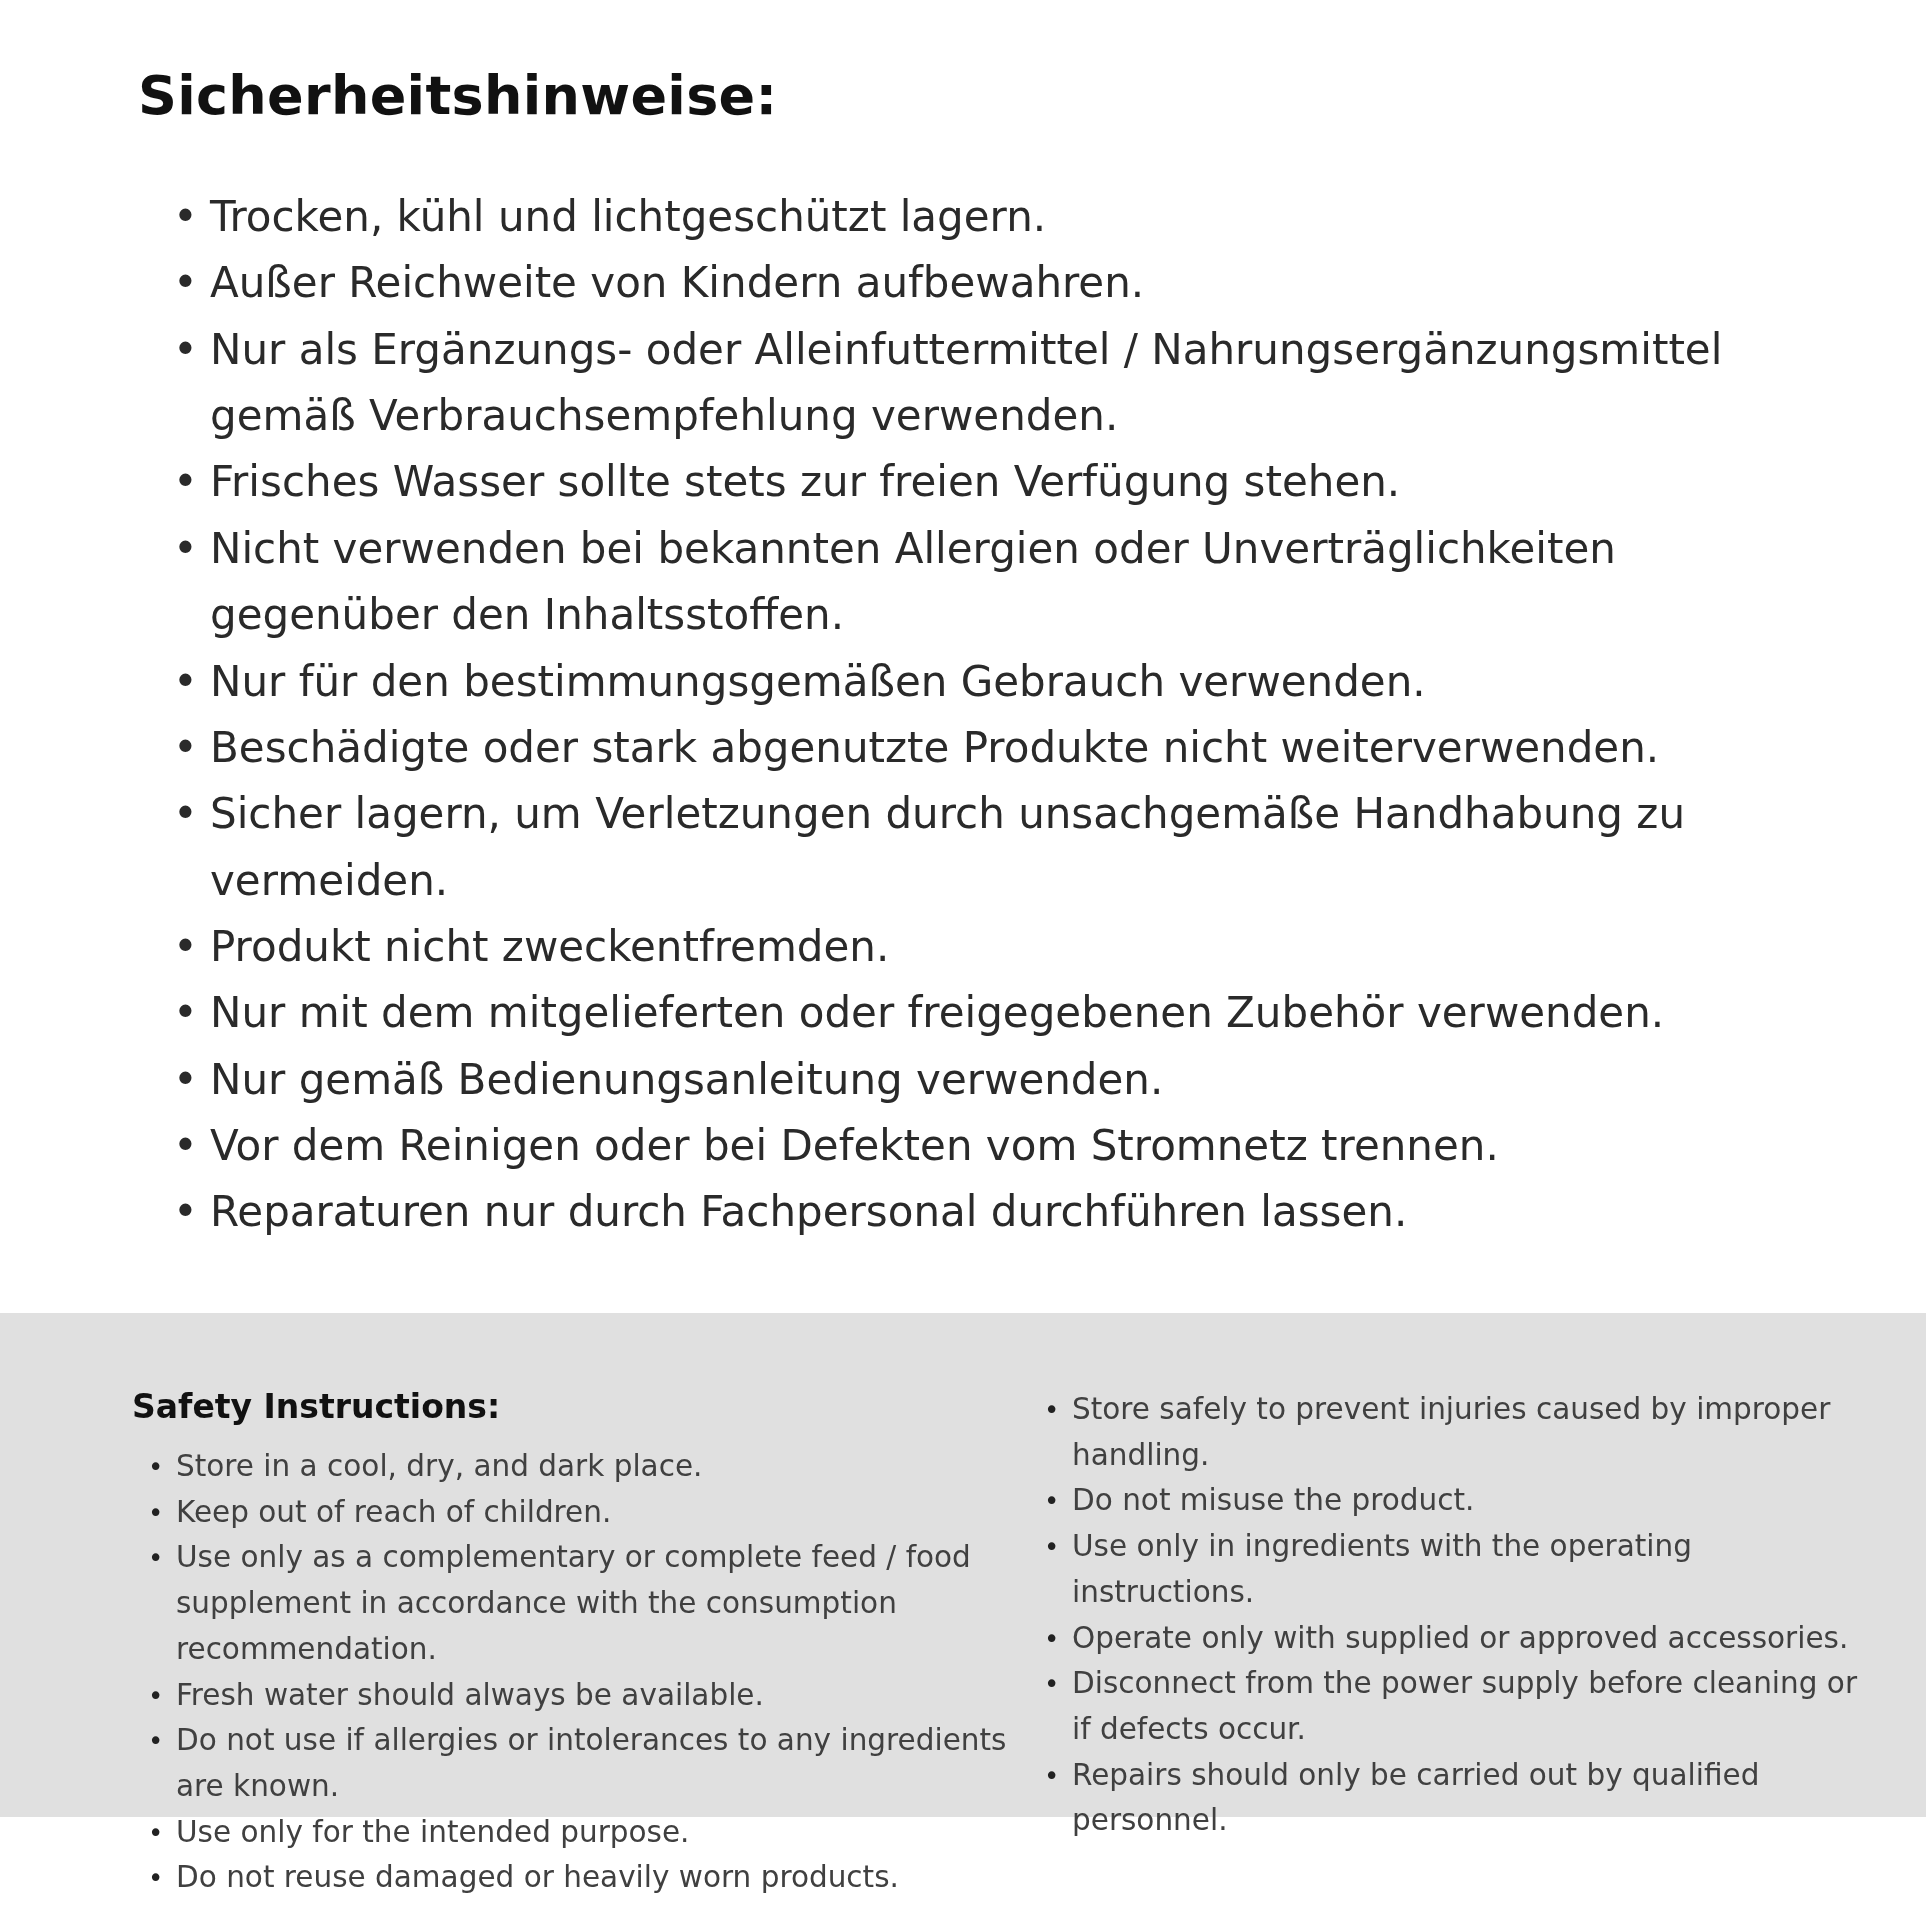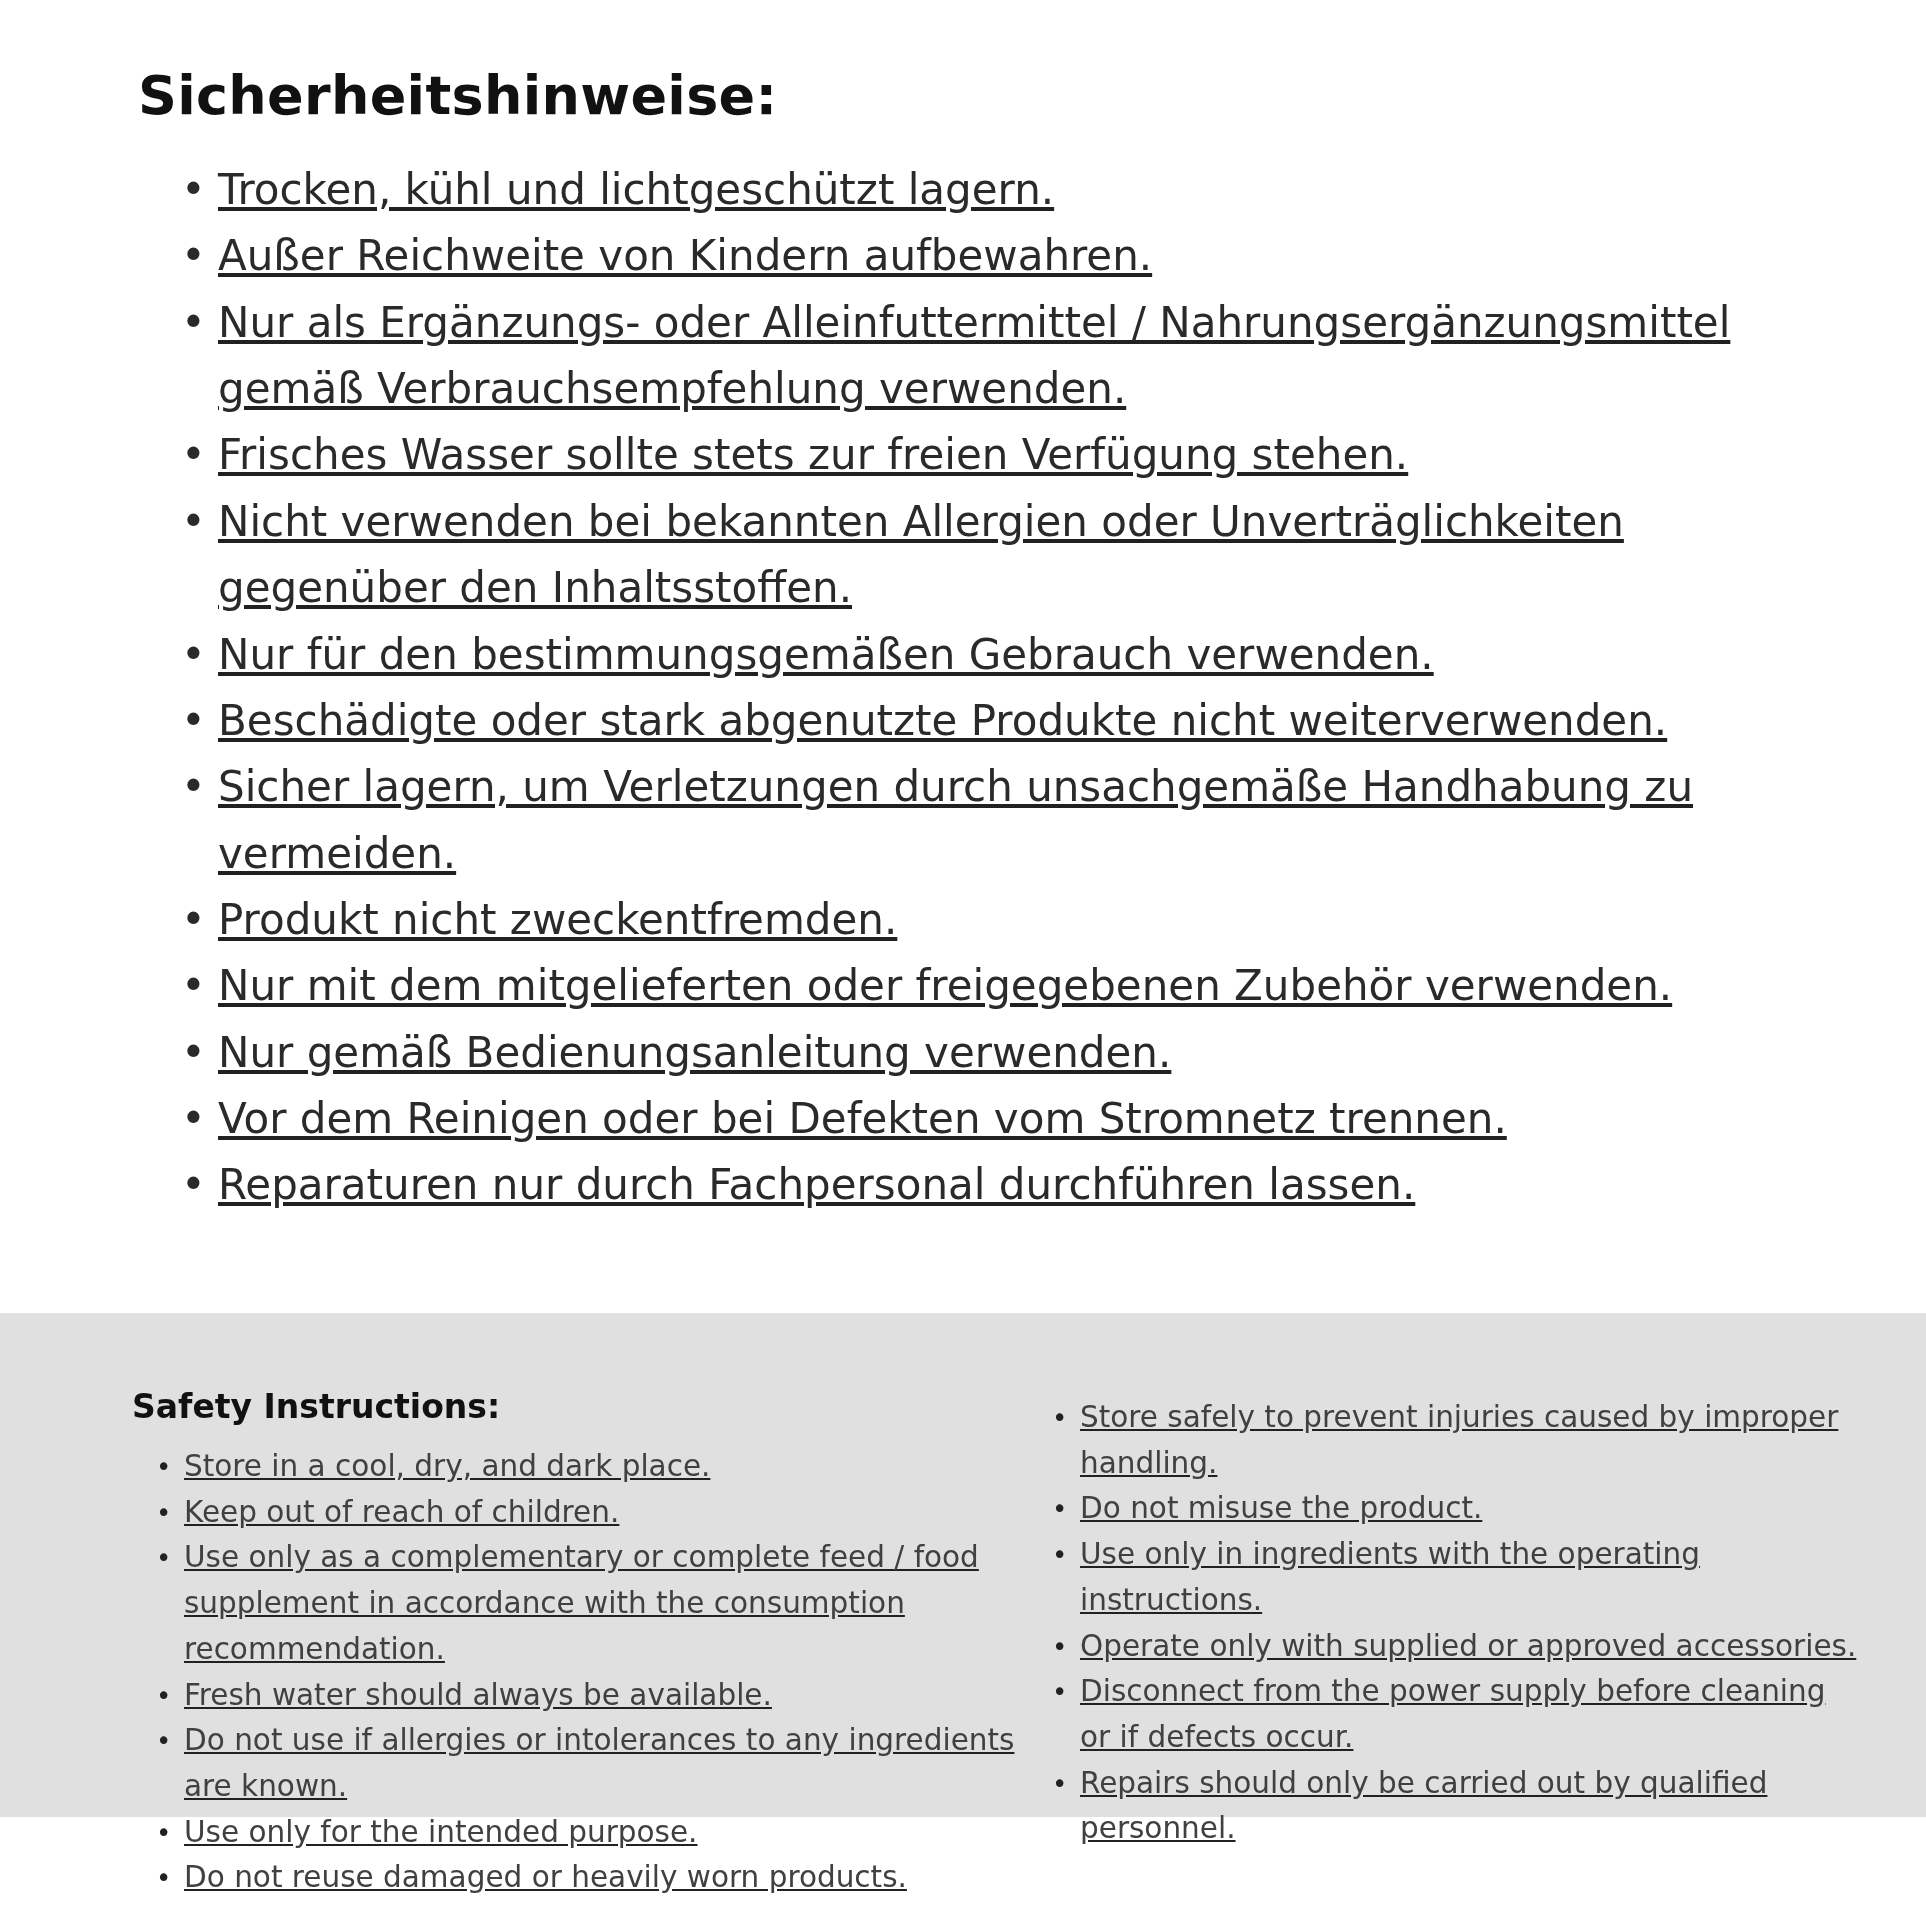--- a/index.html
+++ b/index.html
@@ -20,28 +20,27 @@
 
   
   .section-german {
     box-sizing: border-box;
     padding: 64px 77px 0 138px;
   }
   .german-title {
     font-size: 54px;
     font-weight: 700;
     color: #111111;
-    margin: 0 0 30px 0;
+    margin: 0 0 57px 0;
     letter-spacing: 0.3px;
   }
   ul.bullet-list {
     list-style: none;
-    margin: 8px;
+    margin: 0;
     padding: 0;
-    text-decoration: underline;
   }
   .section-german ul.bullet-list {
     padding-left: 35px;
     max-width: 1721px;
   }
   .section-german li {
     position: relative;
     font-size: 42px;
     line-height: 1.58;
     padding-left: 37px;

